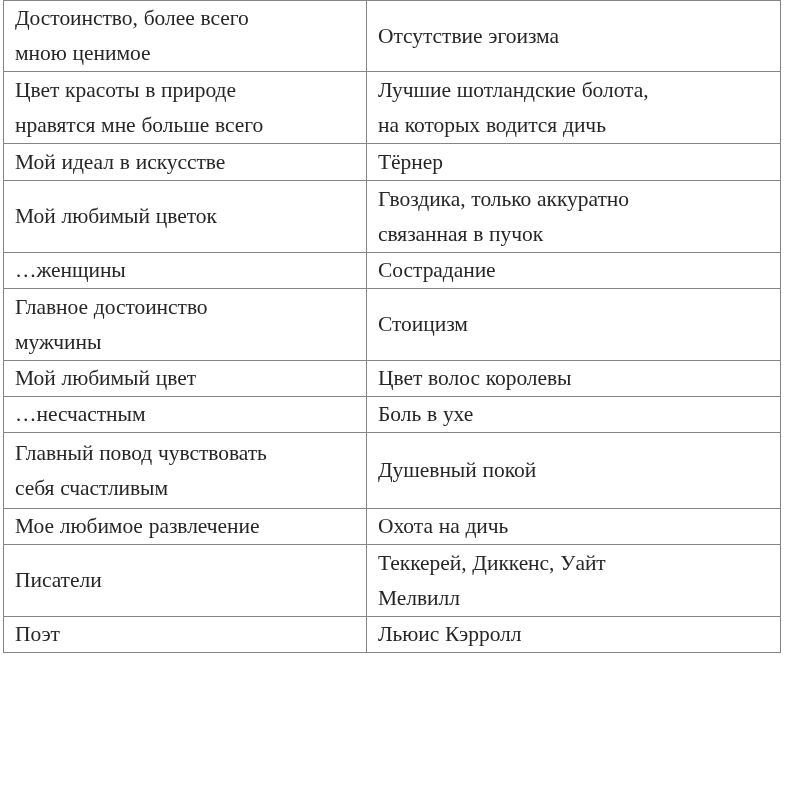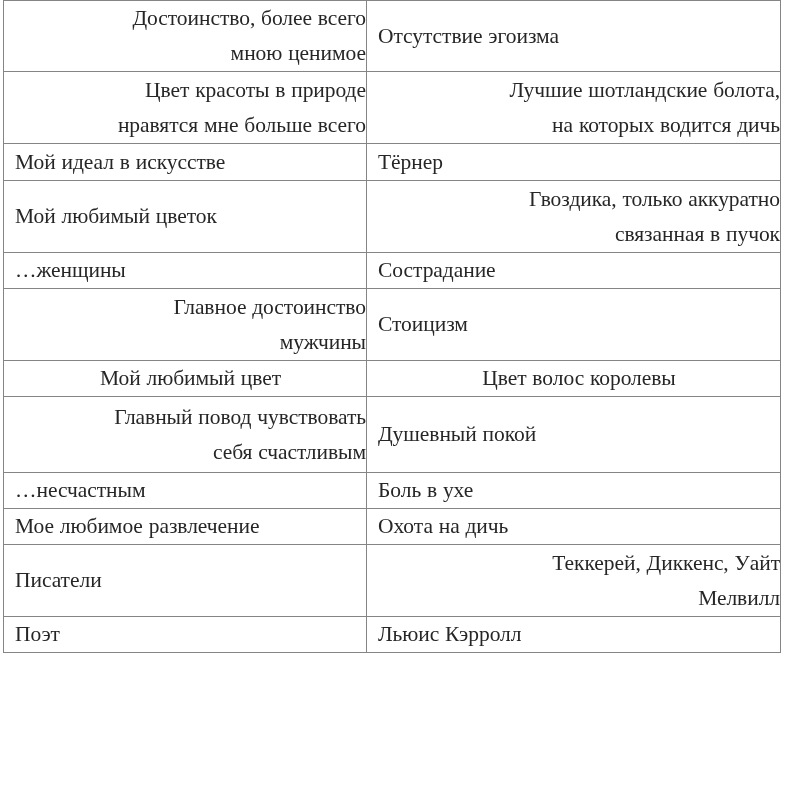--- a/index.html
+++ b/index.html
@@ -46,31 +46,31 @@
     background: #ffffff;
     color: #262626;
   }
 
   #questionnaire-table td.cell-value {
   }
 
   
   .line { display: block; white-space: nowrap; }
 
-  td.two-line { padding-top: 1px; padding-bottom: 1px; text-align: right; }
+  td.two-line { padding-top: 1px; padding-bottom: 1px; }
 
   
   tr[data-row="0"] td { height: 70px; }
   tr[data-row="1"] td { height: 71px; }
   tr[data-row="2"] td { height: 36px; }
   tr[data-row="3"] td { height: 70px; }
   tr[data-row="4"] td { height: 71px; }
   tr[data-row="5"] td { height: 71px; }
   tr[data-row="6"] td { height: 35px; }
-  tr[data-row="7"] td { height: 35px; text-align: center; }
+  tr[data-row="7"] td { height: 35px; }
   tr[data-row="8"] td { height: 75px; }
   tr[data-row="9"] td { height: 35px; }
   tr[data-row="10"] td { height: 35px; }
   tr[data-row="11"] td { height: 71px; }
   tr[data-row="12"] td { height: 71px; }
   tr[data-row="13"] td { height: 35px; }
 </style>
 </head>
 <body>
 
@@ -134,35 +134,35 @@
         </td>
       </tr>
       <tr data-row="7">
         <td class="cell-label">
           <span class="line">Мой любимый цвет</span>
         </td>
         <td class="cell-value">
           <span class="line">Цвет волос королевы</span>
         </td>
       </tr>
+      <tr data-row="9">
+        <td class="cell-label">
+          <span class="line">…несчастным</span>
+        </td>
+        <td class="cell-value">
+          <span class="line">Боль в ухе</span>
+        </td>
+      </tr>
       <tr data-row="8">
         <td class="cell-label two-line">
           <span class="line">Главный повод чувствовать</span>
           <span class="line">себя счастливым</span>
         </td>
         <td class="cell-value">
           <span class="line">Душевный покой</span>
-        </td>
-      </tr>
-      <tr data-row="9">
-        <td class="cell-label">
-          <span class="line">…несчастным</span>
-        </td>
-        <td class="cell-value">
-          <span class="line">Боль в ухе</span>
         </td>
       </tr>
       <tr data-row="10">
         <td class="cell-label">
           <span class="line">Мое любимое развлечение</span>
         </td>
         <td class="cell-value">
           <span class="line">Охота на дичь</span>
         </td>
       </tr>

